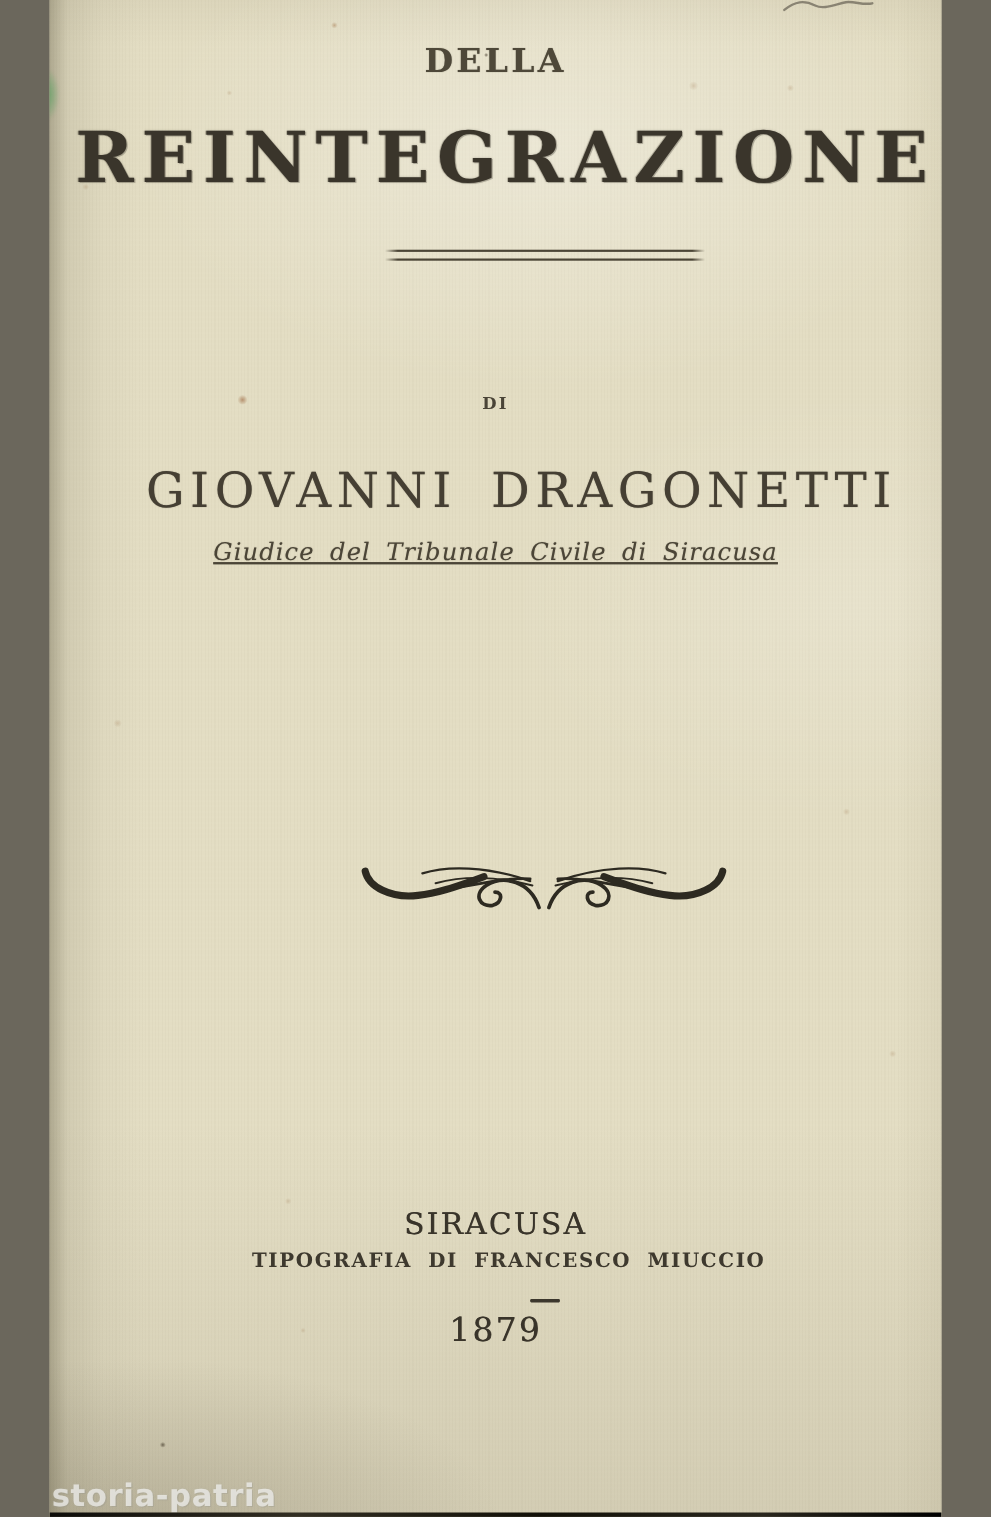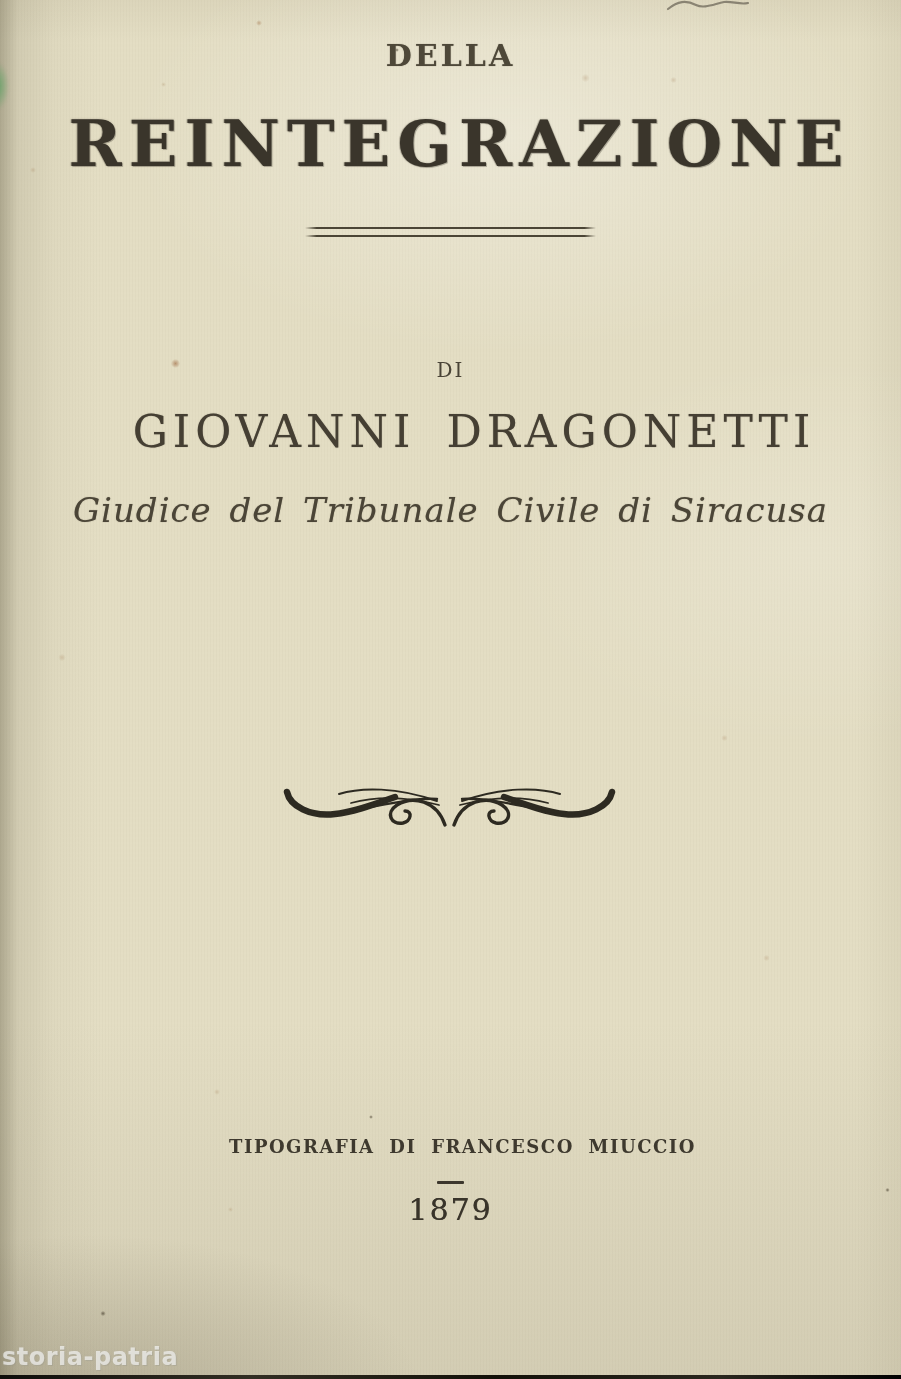--- a/index.html
+++ b/index.html
@@ -1,18 +1,18 @@
 <!DOCTYPE html>
 <html><head>
 <meta charset="utf-8">
 <style>
   html, body { margin: 0; padding: 0; background: #6b675c; }
   .scan {
     position: relative;
-    width: 901px; height: 1379px;
+    width: 811px; height: 1379px;
     margin: 0 auto;
     overflow: hidden;
     background-color: #e3ddc3;
     background-image:
       radial-gradient(ellipse 520px 300px at 56% 10%, rgba(255,255,255,0.30), transparent 72%),
       radial-gradient(ellipse 420px 260px at 90% 40%, rgba(255,255,255,0.16), transparent 75%),
       linear-gradient(to right, rgba(100,94,70,0.42), rgba(100,94,70,0.14) 2%, rgba(100,94,70,0.04) 6%, transparent 11%),
       linear-gradient(to left, rgba(150,140,112,0.10), transparent 5%),
       linear-gradient(to bottom, rgba(150,140,112,0.10), transparent 3%),
       radial-gradient(ellipse 460px 220px at 10% 101%, rgba(105,98,78,0.28), transparent 72%),
@@ -28,46 +28,46 @@
     white-space: nowrap;
     filter: blur(0.35px);
   }
   .series   { top: 38px;  font-size: 30px; font-weight: 700; letter-spacing: 3px;
               color: #4e4839; text-shadow: 0 0 1px rgba(78,72,57,0.65); }
   .title    { top: 106px; font-size: 64px; font-weight: 700; letter-spacing: 7px;
               color: #3a352b;
               text-shadow: 1px 1px 0 rgba(58,53,43,0.28), -1px 0 0 rgba(58,53,43,0.22), 0 0 2px rgba(58,53,43,0.35); margin-left: 18px; }
   .subtitle { top: 293px; font-size: 28px; font-weight: 700; letter-spacing: 2px; word-spacing: 10px;
               color: #464134; text-shadow: 0 0 1px rgba(70,65,52,0.5); }
-  .byline   { top: 358px; font-size: 20px; font-weight: 400; letter-spacing: 2px; color: #4a4437; }
-  .author   { top: 406px; font-size: 44px; font-weight: 400; letter-spacing: 5px; word-spacing: 12px;
+  .byline   { top: 358px; font-size: 15px; font-weight: 700; letter-spacing: 2px; color: #4a4437; }
+  .author   { top: 421px; font-size: 44px; font-weight: 400; letter-spacing: 5px; word-spacing: 12px;
               color: #453f33; text-shadow: 0 0 1px rgba(69,63,51,0.55); margin-left: 47px; }
-  .role     { top: 490px; font-size: 34px; font-style: italic; letter-spacing: 1px; word-spacing: 6px;
-              color: #4b4537; text-shadow: 0 0 1px rgba(75,69,55,0.5); }
+  .role     { top: 490px; font-size: 22px; font-style: italic; letter-spacing: 1px; word-spacing: 6px;
+              color: #4b4537; text-shadow: 0 0 1px rgba(75,69,55,0.5); text-decoration: underline; }
   .city     { top: 1098px; font-size: 27px; letter-spacing: 2px; color: #39342a;
               text-shadow: 0.4px 0 0 rgba(57,52,42,0.8); }
   .printer  { top: 1136px; font-size: 18px; font-weight: 700; letter-spacing: 1.5px; word-spacing: 7px;
               color: #3e392e; padding-left: 24px; }
   .year     { top: 1192px; font-size: 30px; letter-spacing: 2px; color: #39342a;
               text-shadow: 0.4px 0 0 rgba(57,52,42,0.8); }
 
   .rule { position: absolute; height: 1.6px;
           background: linear-gradient(to right, transparent, #4b4536 4%, #4b4536 96%, transparent); }
   .rule-a { top: 227px; left: 305px; width: 291px; }
   .rule-b { top: 235px; left: 305px; width: 291px; }
   .rule-short { position: absolute; top: 1181px; left: 437px; width: 27px; height: 3px;
                 background: #3c372d; border-radius: 1px; filter: blur(0.3px); }
 
   .flourish { position: absolute; top: 779px; left: 277px; }
   .pen-scribble { position: absolute; top: 0; left: 666px; opacity: 0.75; }
 
   .watermark {
     position: absolute; top: 1343px; left: 2px;
     font-family: "DejaVu Sans", "Liberation Sans", sans-serif;
-    font-weight: 700; font-size: 24px; letter-spacing: 0.5px;
+    font-weight: 700; font-size: 28px; letter-spacing: 0.5px;
     color: rgba(255,255,255,0.60);
     text-shadow: 0 0 2px rgba(180,180,170,0.45), 1px 1px 0 rgba(140,140,130,0.25);
   }
 
   .bottom-edge { position: absolute; bottom: 0; left: 0; width: 100%; height: 4px;
     background: linear-gradient(to right, #0e0d0a, #322e23 28%, #121008 55%, #2a271e 80%, #000); }
 
   .green-stain { position: absolute; top: 62px; left: -3px; width: 12px; height: 48px;
     background: radial-gradient(ellipse at left center, rgba(92,162,98,0.85), rgba(92,162,98,0) 72%);
     filter: blur(1px); }
@@ -105,20 +105,21 @@
       <g transform="translate(345,0) scale(-1,1)">
         <path d="M10,13 C13,27 33,38 58,35 C78,33 98,25 118,18" stroke-width="6.5"></path>
         <path d="M58,34 C92,30 132,18 160,20" stroke-width="2.4"></path>
         <path d="M160,22 C120,8 84,8 62,15" stroke-width="2"></path>
         <path d="M162,26 C124,16 96,18 74,24" stroke-width="1.8"></path>
         <path d="M168,46 C160,22 136,16 120,26 C108,34 114,46 126,44 C134,42 136,32 128,32" stroke-width="3.4"></path>
       </g>
     </g>
   </svg>
 
+  <div class="t city">SIRACUSA</div>
   <div class="t printer">TIPOGRAFIA DI FRANCESCO MIUCCIO</div>
   <div class="rule-short"></div>
   <div class="t year">1879</div>
 
   <svg class="pen-scribble" width="84" height="12" viewBox="0 0 84 12">
     <path d="M2,9 C12,1 20,0 30,5 C38,9 48,4 58,2 C66,1 74,5 82,3" stroke="#6e685a" stroke-width="2.2" fill="none" stroke-linecap="round"></path>
   </svg>
 
   <div class="green-stain"></div>
 

